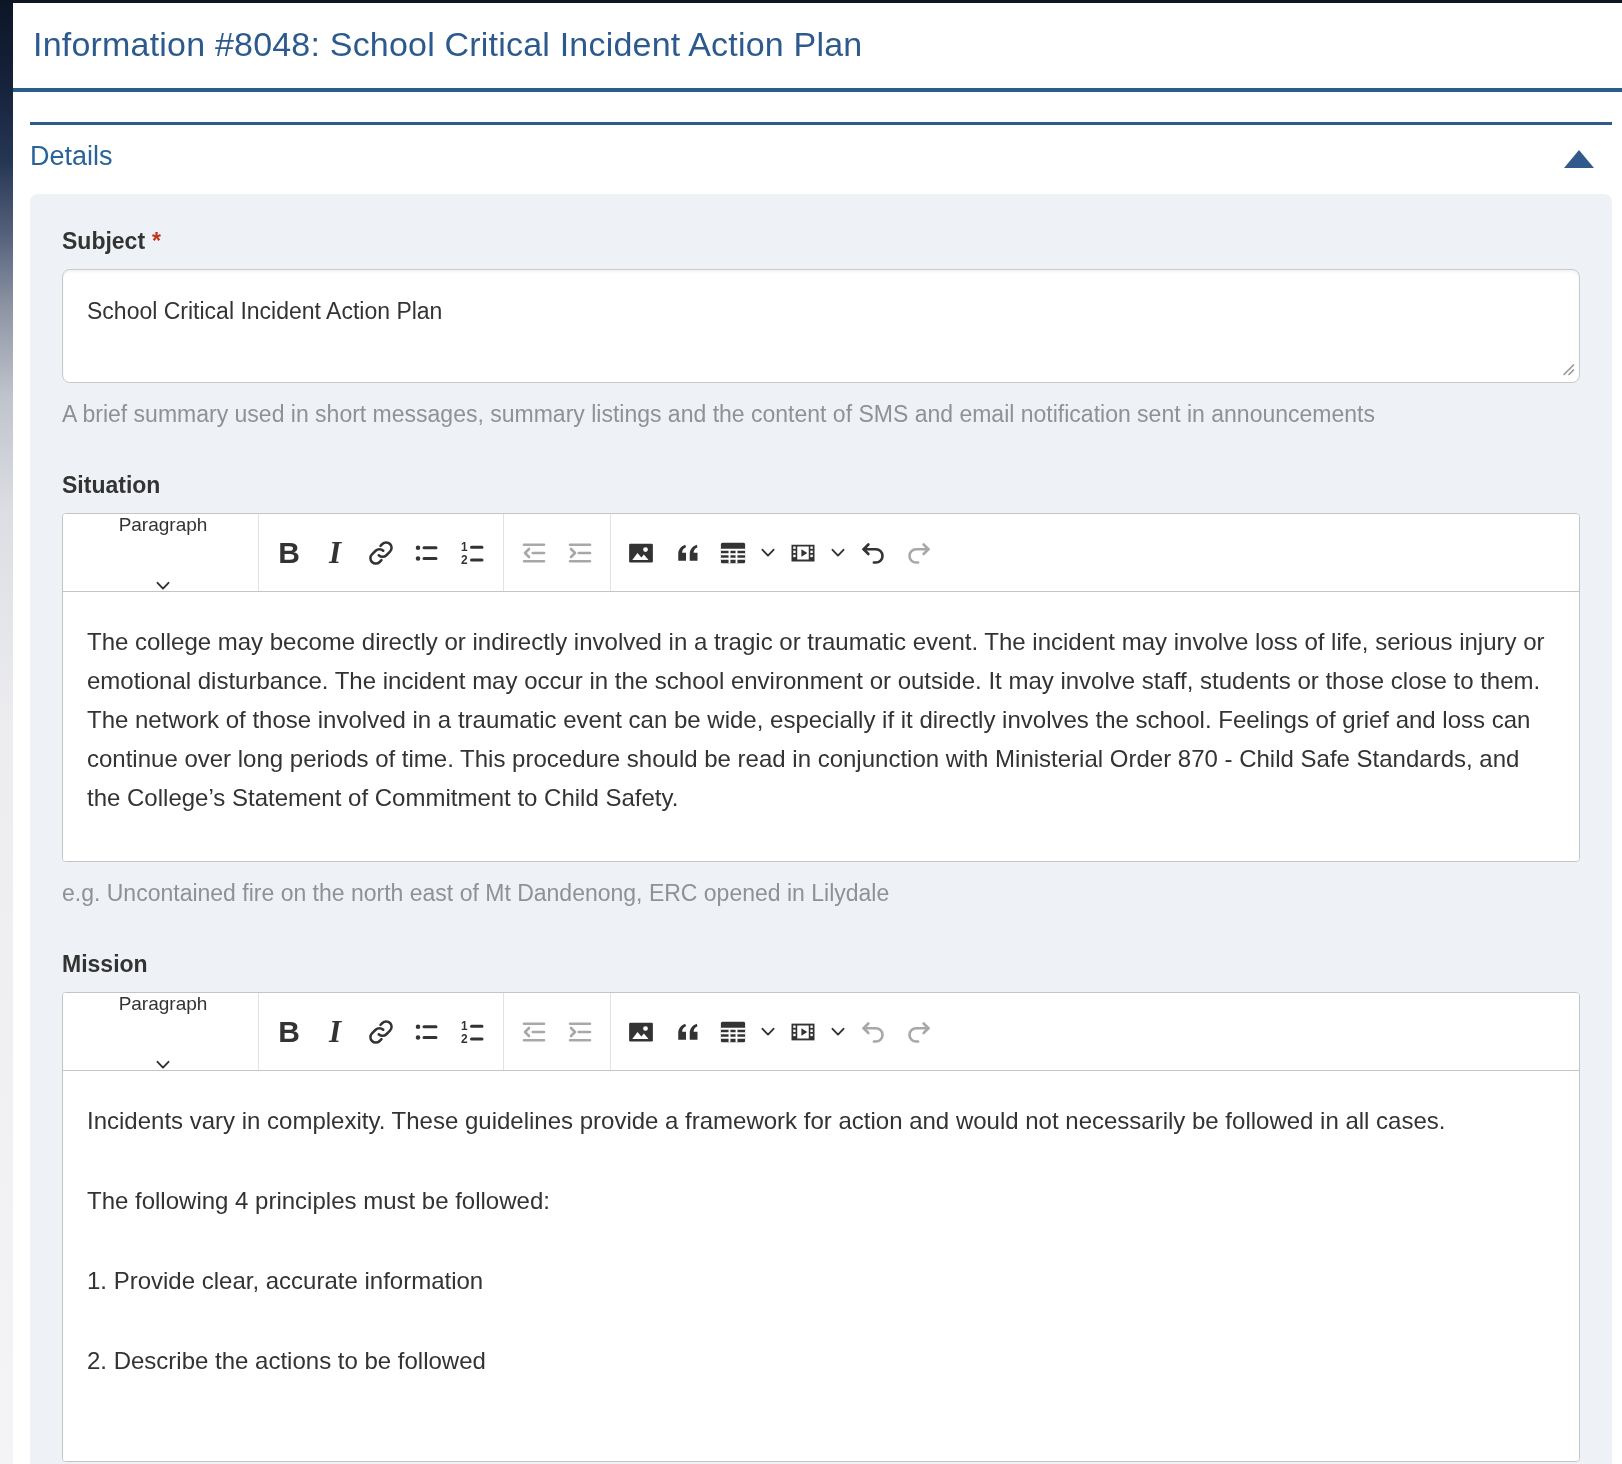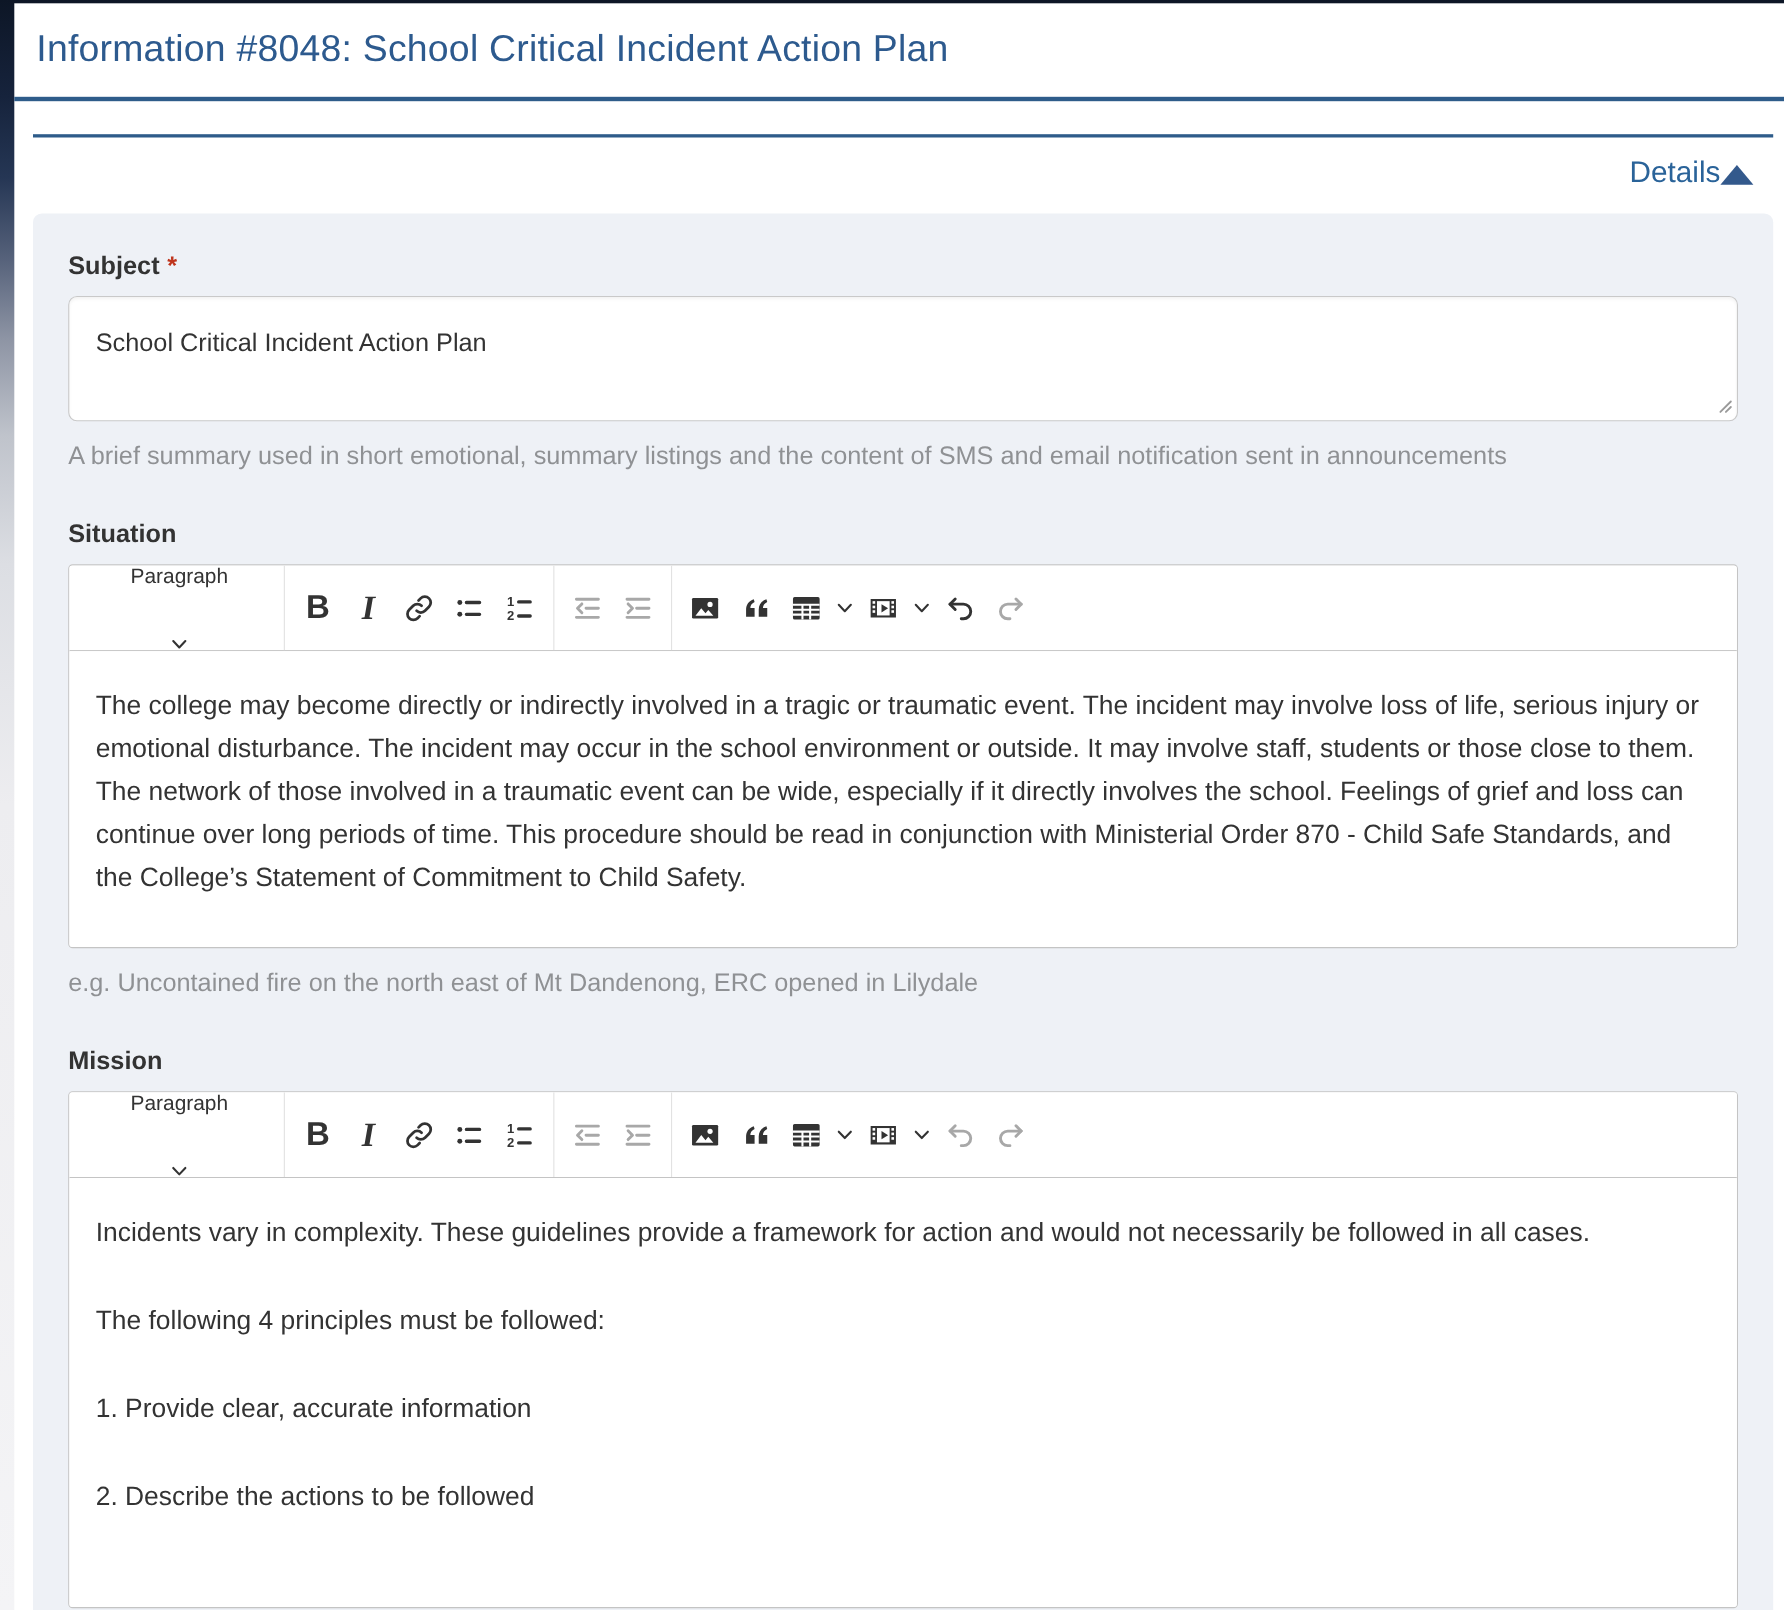--- a/index.html
+++ b/index.html
@@ -12,21 +12,21 @@
   .card {
     position:absolute; left:13px; top:3px; width:1609px; height:1461px;
     background:#ffffff;
   }
   .card-header { padding:22px 20px 24px 20px; border-bottom:4px solid #2e5c8a; }
   .page-title { font-size:34px; font-weight:400; color:#2d5a8e; letter-spacing:.2px; }
 
   .details-wrap { margin:30px 10px 0 17px; }
   .details-header {
     border-top:3px solid #2e5c8a; padding:16px 18px 0 0;
-    display:flex; justify-content:flex-end; align-items:center; cursor:pointer;
+    display:flex; justify-content:space-between; align-items:center; cursor:pointer;
   }
   .details-title { font-size:27px; color:#2a6399; }
   .collapse-icon {
     width:0; height:0; margin-top:4px;
     border-left:15px solid transparent; border-right:15px solid transparent;
     border-bottom:18px solid #33598c;
   }
 
   .panel { margin-top:22px; background:#eef1f6; border-radius:8px; padding:34px 32px 80px 32px; }
 
@@ -180,21 +180,21 @@
       <div>
         <div class="field-label">
           <span>Subject</span><span class="required">*</span>
         </div>
         <div class="textarea-wrap">
           <textarea class="subject" spellcheck="false" style="">School Critical Incident Action Plan</textarea>
           <svg class="resize-grip">
               <use href="#i-resize"></use>
             </svg>
         </div>
-        <div class="help">A brief summary used in short emotional, summary listings and the content of SMS and email notification sent in announcements</div>
+        <div class="help">A brief summary used in short messages, summary listings and the content of SMS and email notification sent in announcements</div>
       </div>
 
       <div class="field-block">
         <div class="field-label">Situation</div>
         <div class="editor">
           <div class="toolbar">
             <div class="tb-dd">
               <span>Paragraph</span>
               <svg class="chev">
                   <use href="#i-chevron"></use>

